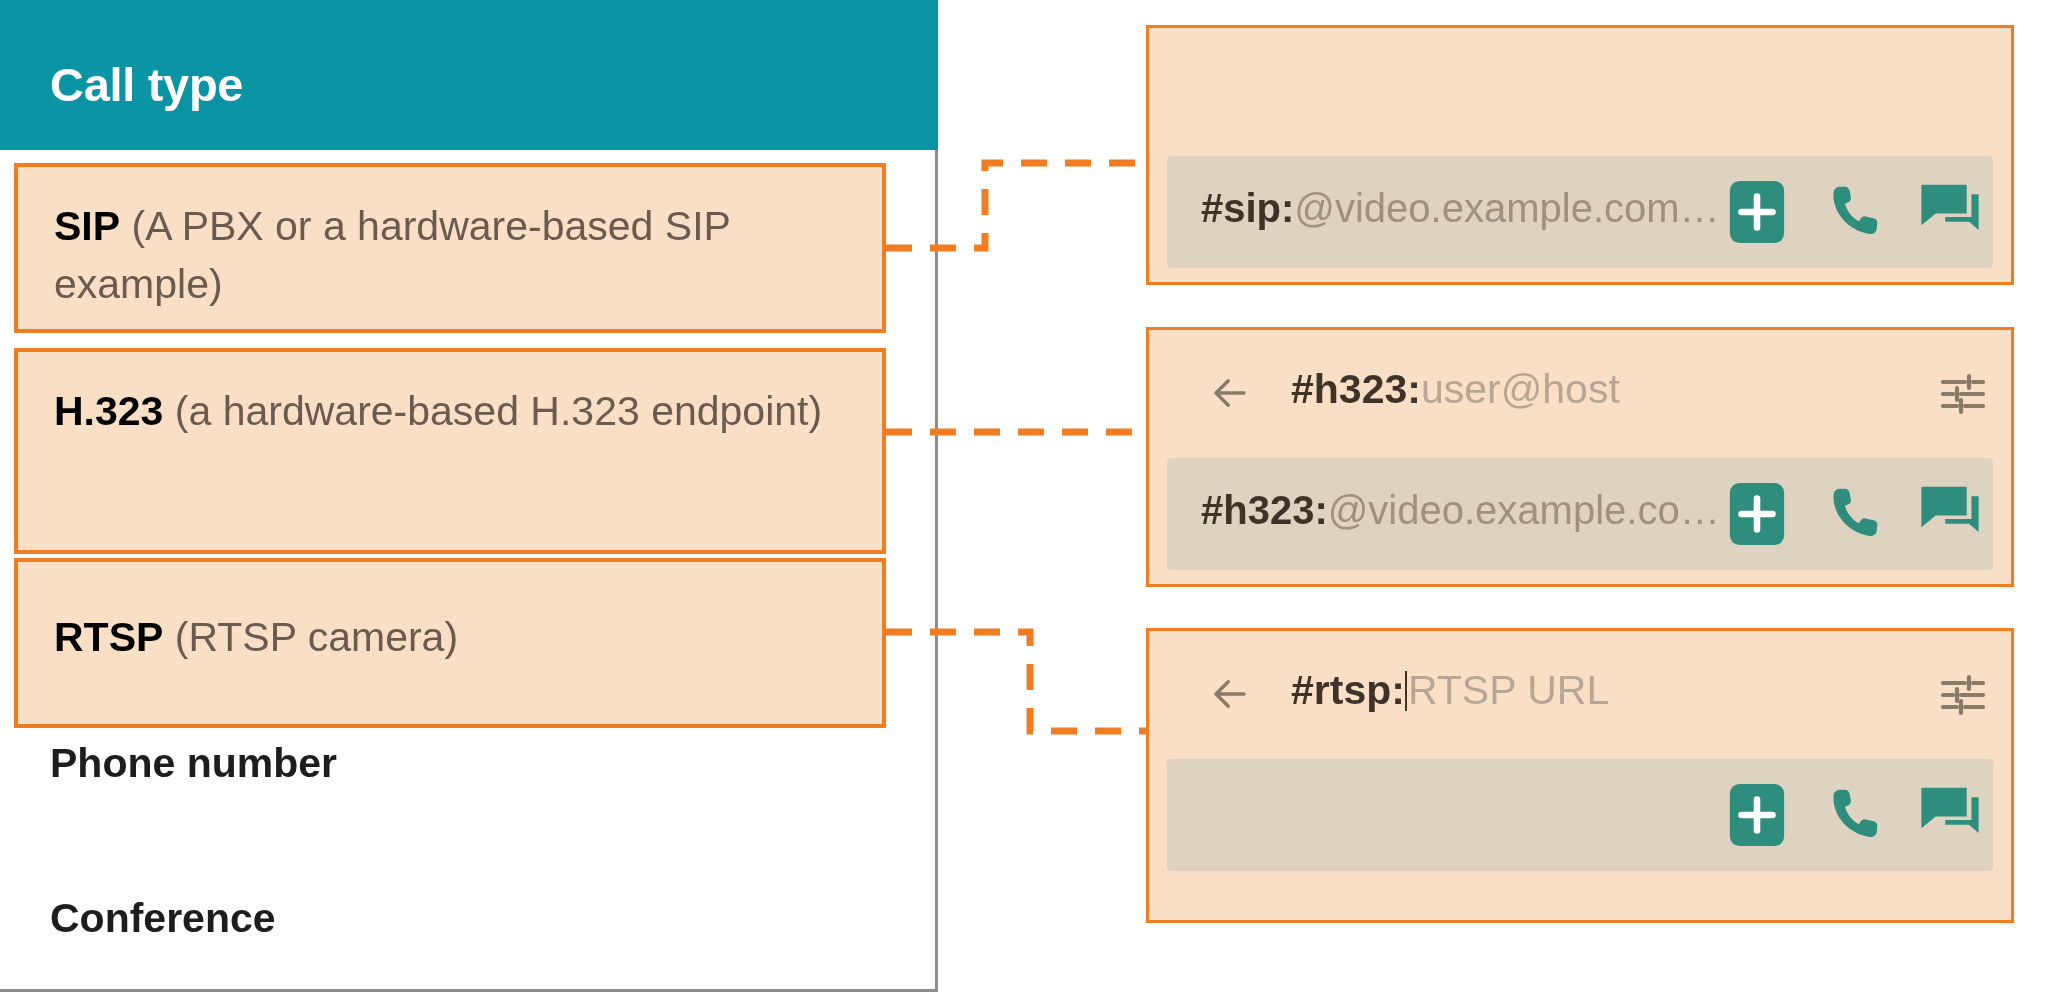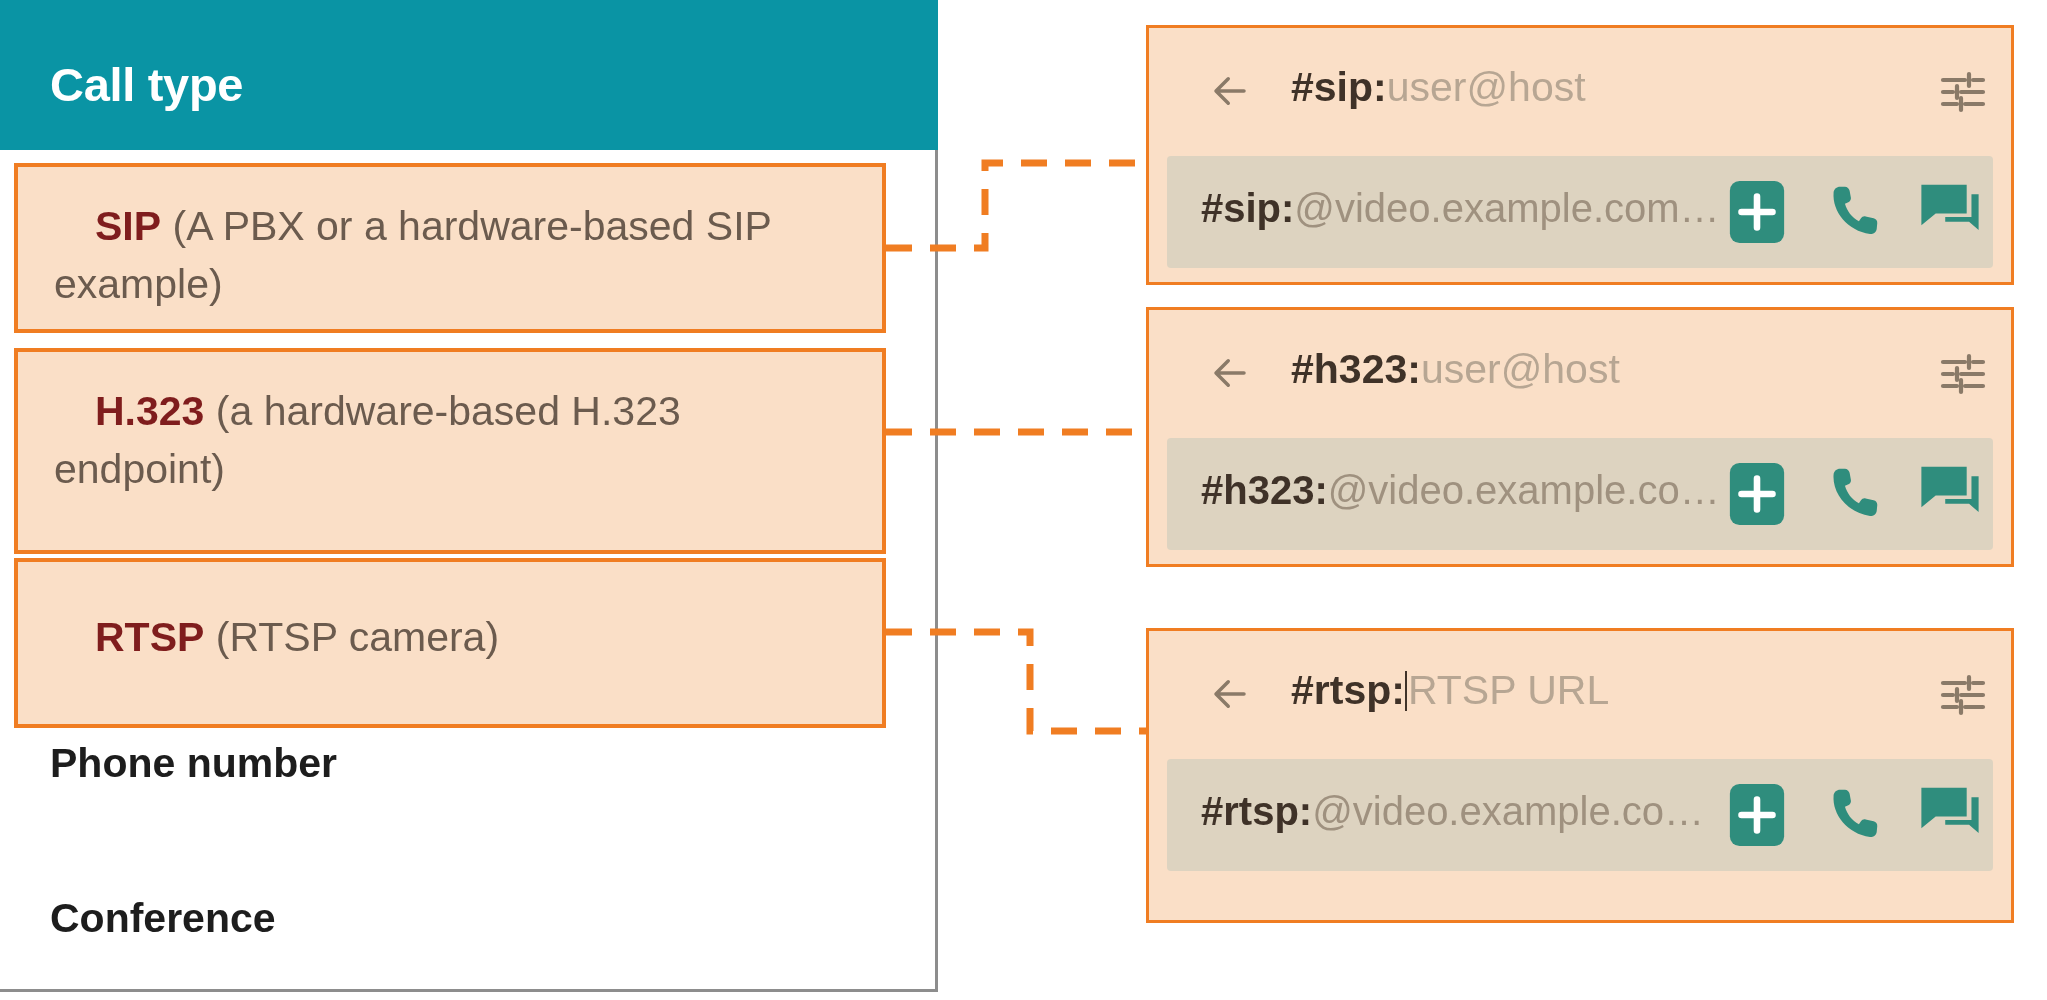--- a/index.html
+++ b/index.html
@@ -60,22 +60,21 @@
   .opt-text {
     position: absolute;
     left: 36px;
     right: 24px;
     font-size: 41px;
     line-height: 58px;
     color: #6b5b4e;
   }
   .opt-text .strong {
     font-weight: bold;
-    color: #7f1d1d;
-    margin-left: 41px;
+    color: #000000;
   }
   .opt-plain {
     position: absolute;
     left: 50px;
     font-size: 41px;
     font-weight: bold;
     color: #1d1d1d;
     white-space: nowrap;
   }
 
@@ -102,21 +101,21 @@
   
   .card {
     position: absolute;
     left: 1146px;
     width: 868px;
     background: #fadfc7;
     border: 3px solid #f07d22;
     box-sizing: border-box;
   }
   #card-sip  { top: 25px;  height: 260px; }
-  #card-h323 { top: 307px; height: 260px; }
+  #card-h323 { top: 327px; height: 260px; }
   #card-rtsp { top: 628px; height: 295px; }
 
   .card-topbar {
     position: absolute;
     left: 0;
     top: 0;
     width: 100%;
     height: 126px;
   }
   .back-icon {
@@ -235,133 +234,108 @@
 <svg id="connectors" viewBox="0 0 2047 1000" width="2047" height="1000">
 
   <path d="M886,248 L985,248 L985,163 L1146,163" fill="none" stroke="#f07d22" stroke-width="7" stroke-dasharray="26 18"></path>
 
   <path d="M886,432 L1146,432" fill="none" stroke="#f07d22" stroke-width="7" stroke-dasharray="26 18"></path>
 
   <path d="M886,632 L1030,632 L1030,731 L1146,731" fill="none" stroke="#f07d22" stroke-width="7" stroke-dasharray="26 18"></path>
 </svg>
 
 <div class="card" id="card-sip">
+  <div class="card-input-row">
+    <div class="input-value">
+      <span class="scheme">#sip:</span><span>@video.example.com…</span>
+    </div>
+    <svg class="act-add" viewBox="0 0 28 32">
+      <rect x="0" y="0" width="28" height="32" rx="5" fill="#2f8d7d"></rect>
+      <path d="M14 8 V24 M6 16 H22" stroke="#ffffff" stroke-width="3.4" stroke-linecap="round"></path>
+    </svg>
+    <svg class="act-call" viewBox="0 0 24 24">
+      <path d="M6.6 2.6 C5.3 2.6 4.2 3.5 4.1 4.8 C3.5 12.2 9.5 19.6 18.2 20.9 C19.5 21.1 20.7 20.2 20.8 18.9 L21 16.7 C21.1 15.8 20.5 15 19.6 14.8 L16.5 14.1 C15.8 13.9 15.1 14.2 14.7 14.8 L13.9 16 C11.2 14.5 9.3 12.1 8.5 9.2 L9.8 8.6 C10.5 8.3 10.9 7.6 10.8 6.9 L10.3 4.2 C10.1 3.3 9.4 2.6 8.5 2.6 Z" fill="#2f8d7d"></path>
+    </svg>
+    <svg class="act-chat" viewBox="0 0 26 24">
+      <path d="M1 1 H20 V13 H7 L1 18 Z" fill="#2f8d7d"></path>
+      <path d="M22 5 H25 V20 L21 16.5 H11 V14.5 H22 Z" fill="#2f8d7d"></path>
+    </svg>
+  </div>
+</div>
+
+<div class="card" id="card-h323">
   <div class="card-topbar">
     <svg class="back-icon" viewBox="0 0 24 24">
       <path d="M20 12 H5 M11 5 L4 12 L11 19" fill="none" stroke="#8a7a68" stroke-width="2" stroke-linecap="round" stroke-linejoin="round"></path>
     </svg>
     <div class="card-title">
-      <span class="scheme">#sip:</span><span>user@host</span>
+      <span class="scheme">#h323:</span><span>user@host</span>
     </div>
     <svg class="tune-icon" viewBox="0 0 24 24">
       <g stroke="#8a7a68" stroke-width="2.1" stroke-linecap="round">
         <line x1="2" y1="6" x2="13" y2="6"></line>
         <line x1="17" y1="6" x2="22" y2="6"></line>
         <line x1="15" y1="3" x2="15" y2="9"></line>
         <line x1="2" y1="12" x2="7" y2="12"></line>
         <line x1="11" y1="12" x2="22" y2="12"></line>
         <line x1="9" y1="9" x2="9" y2="15"></line>
         <line x1="2" y1="18" x2="9" y2="18"></line>
         <line x1="13" y1="18" x2="22" y2="18"></line>
         <line x1="11" y1="15" x2="11" y2="21"></line>
       </g>
     </svg>
 
   </div>
   <div class="card-input-row">
     <div class="input-value">
-      <span class="scheme">#sip:</span><span>@video.example.com…</span>
+      <span class="scheme">#h323:</span><span>@video.example.co…</span>
     </div>
     <svg class="act-add" viewBox="0 0 28 32">
       <rect x="0" y="0" width="28" height="32" rx="5" fill="#2f8d7d"></rect>
       <path d="M14 8 V24 M6 16 H22" stroke="#ffffff" stroke-width="3.4" stroke-linecap="round"></path>
     </svg>
     <svg class="act-call" viewBox="0 0 24 24">
       <path d="M6.6 2.6 C5.3 2.6 4.2 3.5 4.1 4.8 C3.5 12.2 9.5 19.6 18.2 20.9 C19.5 21.1 20.7 20.2 20.8 18.9 L21 16.7 C21.1 15.8 20.5 15 19.6 14.8 L16.5 14.1 C15.8 13.9 15.1 14.2 14.7 14.8 L13.9 16 C11.2 14.5 9.3 12.1 8.5 9.2 L9.8 8.6 C10.5 8.3 10.9 7.6 10.8 6.9 L10.3 4.2 C10.1 3.3 9.4 2.6 8.5 2.6 Z" fill="#2f8d7d"></path>
     </svg>
     <svg class="act-chat" viewBox="0 0 26 24">
       <path d="M1 1 H20 V13 H7 L1 18 Z" fill="#2f8d7d"></path>
       <path d="M22 5 H25 V20 L21 16.5 H11 V14.5 H22 Z" fill="#2f8d7d"></path>
     </svg>
   </div>
 </div>
 
-<div class="card" id="card-h323">
+<div class="card" id="card-rtsp">
   <div class="card-topbar">
     <svg class="back-icon" viewBox="0 0 24 24">
       <path d="M20 12 H5 M11 5 L4 12 L11 19" fill="none" stroke="#8a7a68" stroke-width="2" stroke-linecap="round" stroke-linejoin="round"></path>
     </svg>
     <div class="card-title">
-      <span class="scheme">#h323:</span><span>user@host</span>
+      <span class="scheme">#rtsp:</span><span class="caret"></span><span>RTSP URL</span>
     </div>
     <svg class="tune-icon" viewBox="0 0 24 24">
       <g stroke="#8a7a68" stroke-width="2.1" stroke-linecap="round">
         <line x1="2" y1="6" x2="13" y2="6"></line>
         <line x1="17" y1="6" x2="22" y2="6"></line>
         <line x1="15" y1="3" x2="15" y2="9"></line>
         <line x1="2" y1="12" x2="7" y2="12"></line>
         <line x1="11" y1="12" x2="22" y2="12"></line>
         <line x1="9" y1="9" x2="9" y2="15"></line>
         <line x1="2" y1="18" x2="9" y2="18"></line>
         <line x1="13" y1="18" x2="22" y2="18"></line>
         <line x1="11" y1="15" x2="11" y2="21"></line>
       </g>
     </svg>
 
   </div>
   <div class="card-input-row">
-    <div class="input-value">
-      <span class="scheme">#h323:</span><span>@video.example.co…</span>
-    </div>
     <svg class="act-add" viewBox="0 0 28 32">
       <rect x="0" y="0" width="28" height="32" rx="5" fill="#2f8d7d"></rect>
       <path d="M14 8 V24 M6 16 H22" stroke="#ffffff" stroke-width="3.4" stroke-linecap="round"></path>
     </svg>
     <svg class="act-call" viewBox="0 0 24 24">
       <path d="M6.6 2.6 C5.3 2.6 4.2 3.5 4.1 4.8 C3.5 12.2 9.5 19.6 18.2 20.9 C19.5 21.1 20.7 20.2 20.8 18.9 L21 16.7 C21.1 15.8 20.5 15 19.6 14.8 L16.5 14.1 C15.8 13.9 15.1 14.2 14.7 14.8 L13.9 16 C11.2 14.5 9.3 12.1 8.5 9.2 L9.8 8.6 C10.5 8.3 10.9 7.6 10.8 6.9 L10.3 4.2 C10.1 3.3 9.4 2.6 8.5 2.6 Z" fill="#2f8d7d"></path>
     </svg>
     <svg class="act-chat" viewBox="0 0 26 24">
       <path d="M1 1 H20 V13 H7 L1 18 Z" fill="#2f8d7d"></path>
       <path d="M22 5 H25 V20 L21 16.5 H11 V14.5 H22 Z" fill="#2f8d7d"></path>
     </svg>
   </div>
 </div>
 
-<div class="card" id="card-rtsp">
-  <div class="card-topbar">
-    <svg class="back-icon" viewBox="0 0 24 24">
-      <path d="M20 12 H5 M11 5 L4 12 L11 19" fill="none" stroke="#8a7a68" stroke-width="2" stroke-linecap="round" stroke-linejoin="round"></path>
-    </svg>
-    <div class="card-title">
-      <span class="scheme">#rtsp:</span><span class="caret"></span><span>RTSP URL</span>
-    </div>
-    <svg class="tune-icon" viewBox="0 0 24 24">
-      <g stroke="#8a7a68" stroke-width="2.1" stroke-linecap="round">
-        <line x1="2" y1="6" x2="13" y2="6"></line>
-        <line x1="17" y1="6" x2="22" y2="6"></line>
-        <line x1="15" y1="3" x2="15" y2="9"></line>
-        <line x1="2" y1="12" x2="7" y2="12"></line>
-        <line x1="11" y1="12" x2="22" y2="12"></line>
-        <line x1="9" y1="9" x2="9" y2="15"></line>
-        <line x1="2" y1="18" x2="9" y2="18"></line>
-        <line x1="13" y1="18" x2="22" y2="18"></line>
-        <line x1="11" y1="15" x2="11" y2="21"></line>
-      </g>
-    </svg>
-
-  </div>
-  <div class="card-input-row">
-    <div class="input-value">
-      <span class="scheme">#rtsp:</span><span>@video.example.co…</span>
-    </div>
-    <svg class="act-add" viewBox="0 0 28 32">
-      <rect x="0" y="0" width="28" height="32" rx="5" fill="#2f8d7d"></rect>
-      <path d="M14 8 V24 M6 16 H22" stroke="#ffffff" stroke-width="3.4" stroke-linecap="round"></path>
-    </svg>
-    <svg class="act-call" viewBox="0 0 24 24">
-      <path d="M6.6 2.6 C5.3 2.6 4.2 3.5 4.1 4.8 C3.5 12.2 9.5 19.6 18.2 20.9 C19.5 21.1 20.7 20.2 20.8 18.9 L21 16.7 C21.1 15.8 20.5 15 19.6 14.8 L16.5 14.1 C15.8 13.9 15.1 14.2 14.7 14.8 L13.9 16 C11.2 14.5 9.3 12.1 8.5 9.2 L9.8 8.6 C10.5 8.3 10.9 7.6 10.8 6.9 L10.3 4.2 C10.1 3.3 9.4 2.6 8.5 2.6 Z" fill="#2f8d7d"></path>
-    </svg>
-    <svg class="act-chat" viewBox="0 0 26 24">
-      <path d="M1 1 H20 V13 H7 L1 18 Z" fill="#2f8d7d"></path>
-      <path d="M22 5 H25 V20 L21 16.5 H11 V14.5 H22 Z" fill="#2f8d7d"></path>
-    </svg>
-  </div>
-</div>
-
 </body></html>

